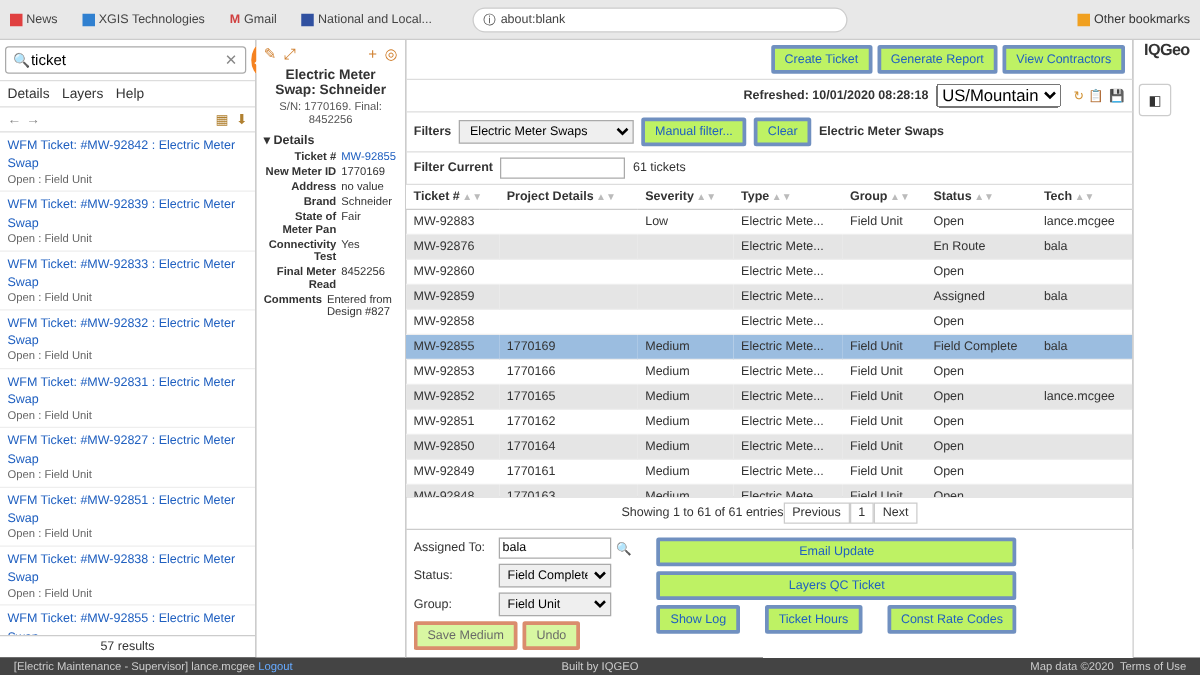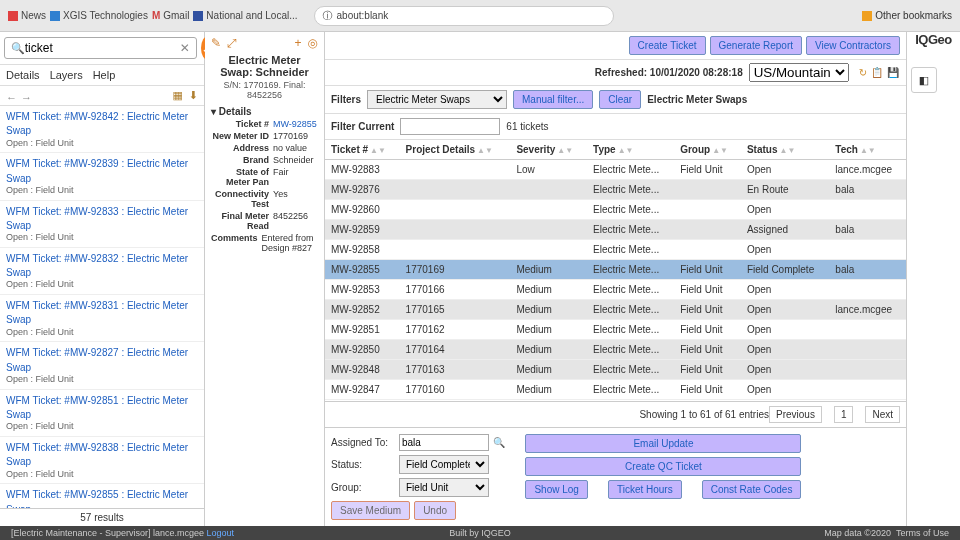--- a/index.html
+++ b/index.html
@@ -1,18 +1,18 @@
 <!DOCTYPE html>
 <html><head>
 <meta charset="utf-8">
 <style>
 *{box-sizing:border-box;margin:0;padding:0;font-family:Arial,Helvetica,sans-serif}
 body{background:#333;font-size:11px;color:#333;overflow:hidden;width:960px;height:540px;position:relative}
 .browser-chrome{background:#e8e8e8;height:32px;display:flex;align-items:center;padding:0 8px;border-bottom:1px solid #ccc}
-.bookmarks{display:flex;gap:4px;font-size:10px;flex:1}
+.bookmarks{display:flex;gap:20px;font-size:10px;flex:1}
 .bookmarks span{display:flex;align-items:center;gap:3px;color:#444}
 .addr-wrap{background:#fff;border:1px solid #ccc;border-radius:12px;padding:2px 8px;font-size:10px;width:300px;display:flex;align-items:center;gap:4px;margin-left:12px}
 .bookmark-icon{width:10px;height:10px;background:#f0a020;display:inline-block}
 .app{display:flex;height:calc(540px - 32px - 14px)}
 .left-panel{width:205px;background:#fff;border-right:1px solid #ccc;display:flex;flex-direction:column}
 .search-row{display:flex;align-items:center;padding:4px;gap:4px;border-bottom:1px solid #ddd}
 .search-box{flex:1;display:flex;align-items:center;border:1px solid #aaa;border-radius:3px;padding:3px 6px}
 .search-box input{border:none;outline:none;flex:1;font-size:12px}
 .search-box .clear{color:#888;cursor:pointer;font-size:12px}
 .back-btn{width:24px;height:24px;background:#f58220;border-radius:50%;color:#fff;display:flex;align-items:center;justify-content:center;font-size:14px}
@@ -30,36 +30,36 @@
 .details-panel h3{font-size:11px;text-align:center;font-weight:bold;margin-bottom:2px}
 .details-panel .sn{text-align:center;font-size:9px;color:#555;margin-bottom:6px}
 .detail-toolbar{display:flex;gap:6px;color:#d08030;font-size:12px;margin-bottom:4px}
 .detail-section{font-weight:bold;font-size:10px;margin:4px 0 2px}
 .detail-row{display:flex;margin-bottom:2px}
 .detail-row .k{text-align:right;width:62px;font-weight:bold;font-size:9px;padding-right:4px}
 .detail-row .v{font-size:9px}
 .detail-row .link{color:#2060c0}
 .main{flex:1;background:#fff;display:flex;flex-direction:column;min-width:0}
 .top-actions{display:flex;justify-content:flex-end;gap:4px;padding:4px 6px;align-items:center;border-bottom:1px solid #ddd}
-.btn{border:1px solid #c2410c;background:#c4b5fd;padding:3px 8px;font-size:10px;border-radius:2px;cursor:pointer}
+.btn{border:3px solid #c2410c;background:#bef264;padding:3px 8px;font-size:10px;border-radius:2px;cursor:pointer}
 .btn-blue{color:#2060c0;border-color:#7090c0}
 .filter-row{display:flex;align-items:center;gap:6px;padding:4px 6px;font-size:10px;border-bottom:1px solid #ddd}
 .filter-row select,.filter-row input{border:1px solid #aaa;padding:2px 4px;font-size:10px}
 .filter-row select{width:140px}
 .refresh-row{display:flex;justify-content:flex-end;align-items:center;gap:6px;padding:3px 6px;font-size:10px;border-bottom:1px solid #ddd}
 .refresh-icons span{color:#d09030;margin-left:4px;cursor:pointer}
 .table-wrap{flex:1;overflow:auto}
 table{width:100%;border-collapse:collapse;font-size:10px}
 th{text-align:left;padding:4px 6px;border-bottom:1px solid #ccc;color:#333;font-weight:bold;background:#fff}
 th .sort{color:#bbb;font-size:8px;margin-left:2px}
 td{padding:4px 6px;border-bottom:1px solid #eee}
 tr.even{background:#e5e5e5}
 tr.selected{background:#9bbde0}
-.table-footer{display:flex;justify-content:flex-end;align-items:center;padding:4px 6px;font-size:10px;border-top:1px solid #ccc}
-.pager{display:flex;gap:12px;align-items:center}
+.table-footer{display:flex;justify-content:center;align-items:center;padding:4px 6px;font-size:10px;border-top:1px solid #ccc}
+.pager{display:flex;gap:0;align-items:center}
 .pager .pg{border:1px solid #ccc;padding:2px 6px}
 .assign-panel{border-top:1px solid #ccc;padding:6px;display:flex;gap:20px;font-size:10px}
 .assign-left{display:flex;flex-direction:column;gap:4px}
 .assign-left .row{display:flex;align-items:center;gap:4px}
 .assign-left label{width:64px;font-weight:normal}
 .assign-left input,.assign-left select{border:1px solid #aaa;padding:2px;font-size:10px;width:90px}
 .assign-btns{display:flex;flex-direction:column;gap:4px}
 .assign-btns-row{display:flex;gap:20px}
 .right-strip{width:54px;background:#fff;border-left:1px solid #ccc;text-align:center}
 .logo{font-size:12px;font-weight:bold;letter-spacing:-0.5px;writing-mode:horizontal-tb}
@@ -305,20 +305,29 @@
             </tr>
             <tr class="even">
               <td>MW-92850</td>
               <td>1770164</td>
               <td>Medium</td>
               <td>Electric Mete...</td>
               <td>Field Unit</td>
               <td>Open</td>
               <td></td>
             </tr>
+            <tr class="">
+              <td>MW-92849</td>
+              <td>1770161</td>
+              <td>Medium</td>
+              <td>Electric Mete...</td>
+              <td>Field Unit</td>
+              <td>Open</td>
+              <td></td>
+            </tr>
             <tr class="even">
               <td>MW-92848</td>
               <td>1770163</td>
               <td>Medium</td>
               <td>Electric Mete...</td>
               <td>Field Unit</td>
               <td>Open</td>
               <td></td>
             </tr>
             <tr class="">
@@ -356,21 +365,21 @@
             <label>Group:</label>
             <select><option>Field Unit</option></select>
           </div>
         <div class="row">
             <button class="btn" style="opacity:.6">Save Medium</button>
             <button class="btn" style="opacity:.6">Undo</button>
           </div>
       </div>
       <div class="assign-btns">
         <button class="btn btn-blue">Email Update</button>
-        <button class="btn btn-blue">Create QC Ticket</button>
+        <button class="btn btn-blue">Layers QC Ticket</button>
         <div class="assign-btns-row">
           <button class="btn btn-blue">Show Log</button>
           <button class="btn btn-blue">Ticket Hours</button>
           <button class="btn btn-blue">Const Rate Codes</button>
         </div>
       </div>
     </div>
   </div>
 
   <div class="right-strip">

